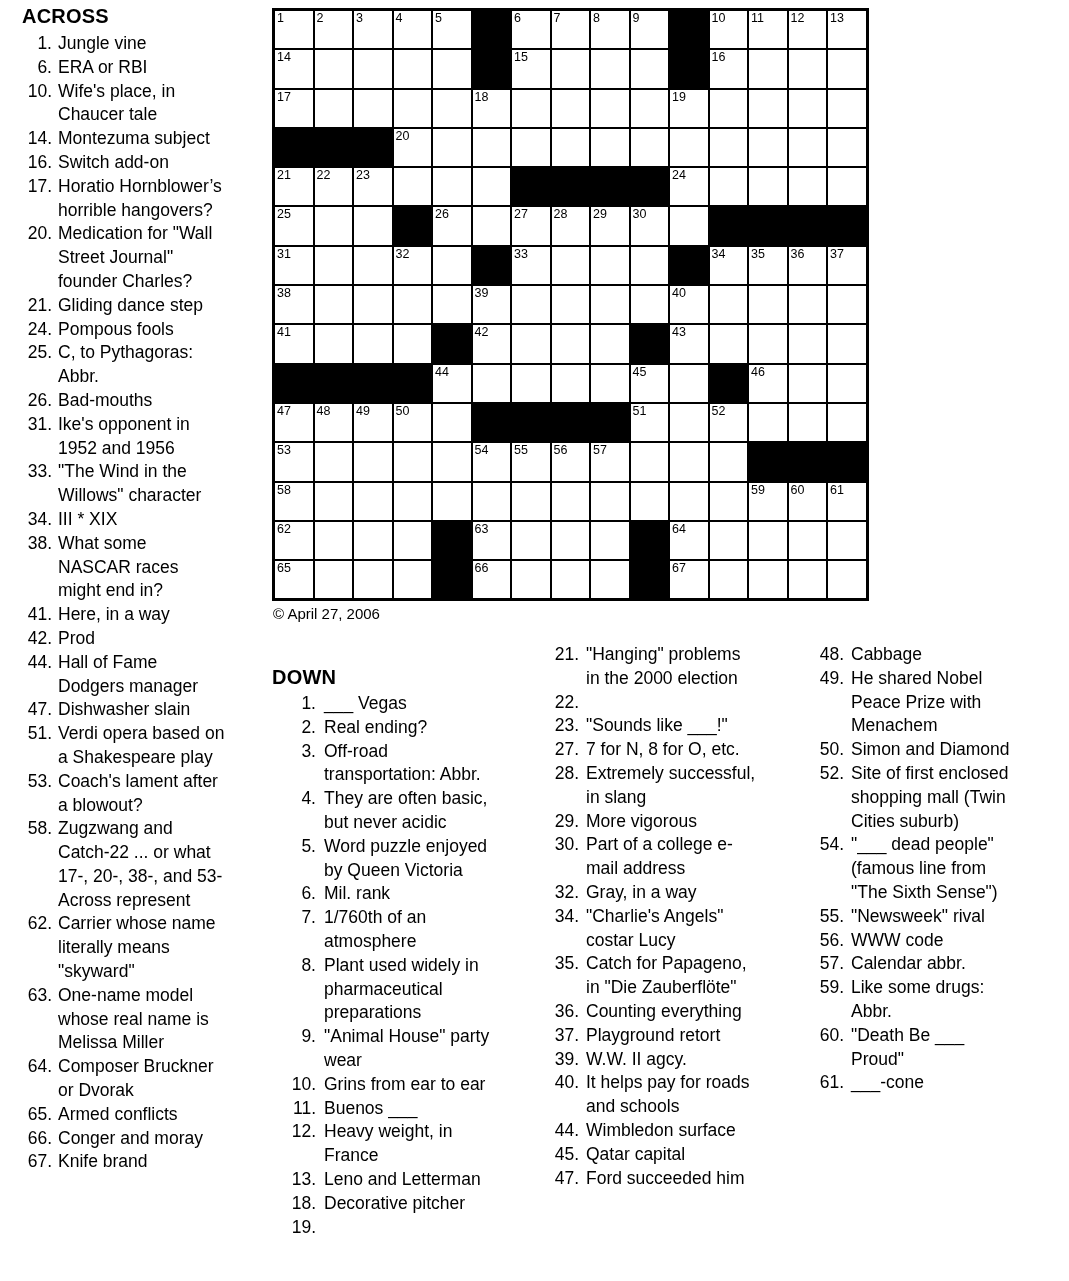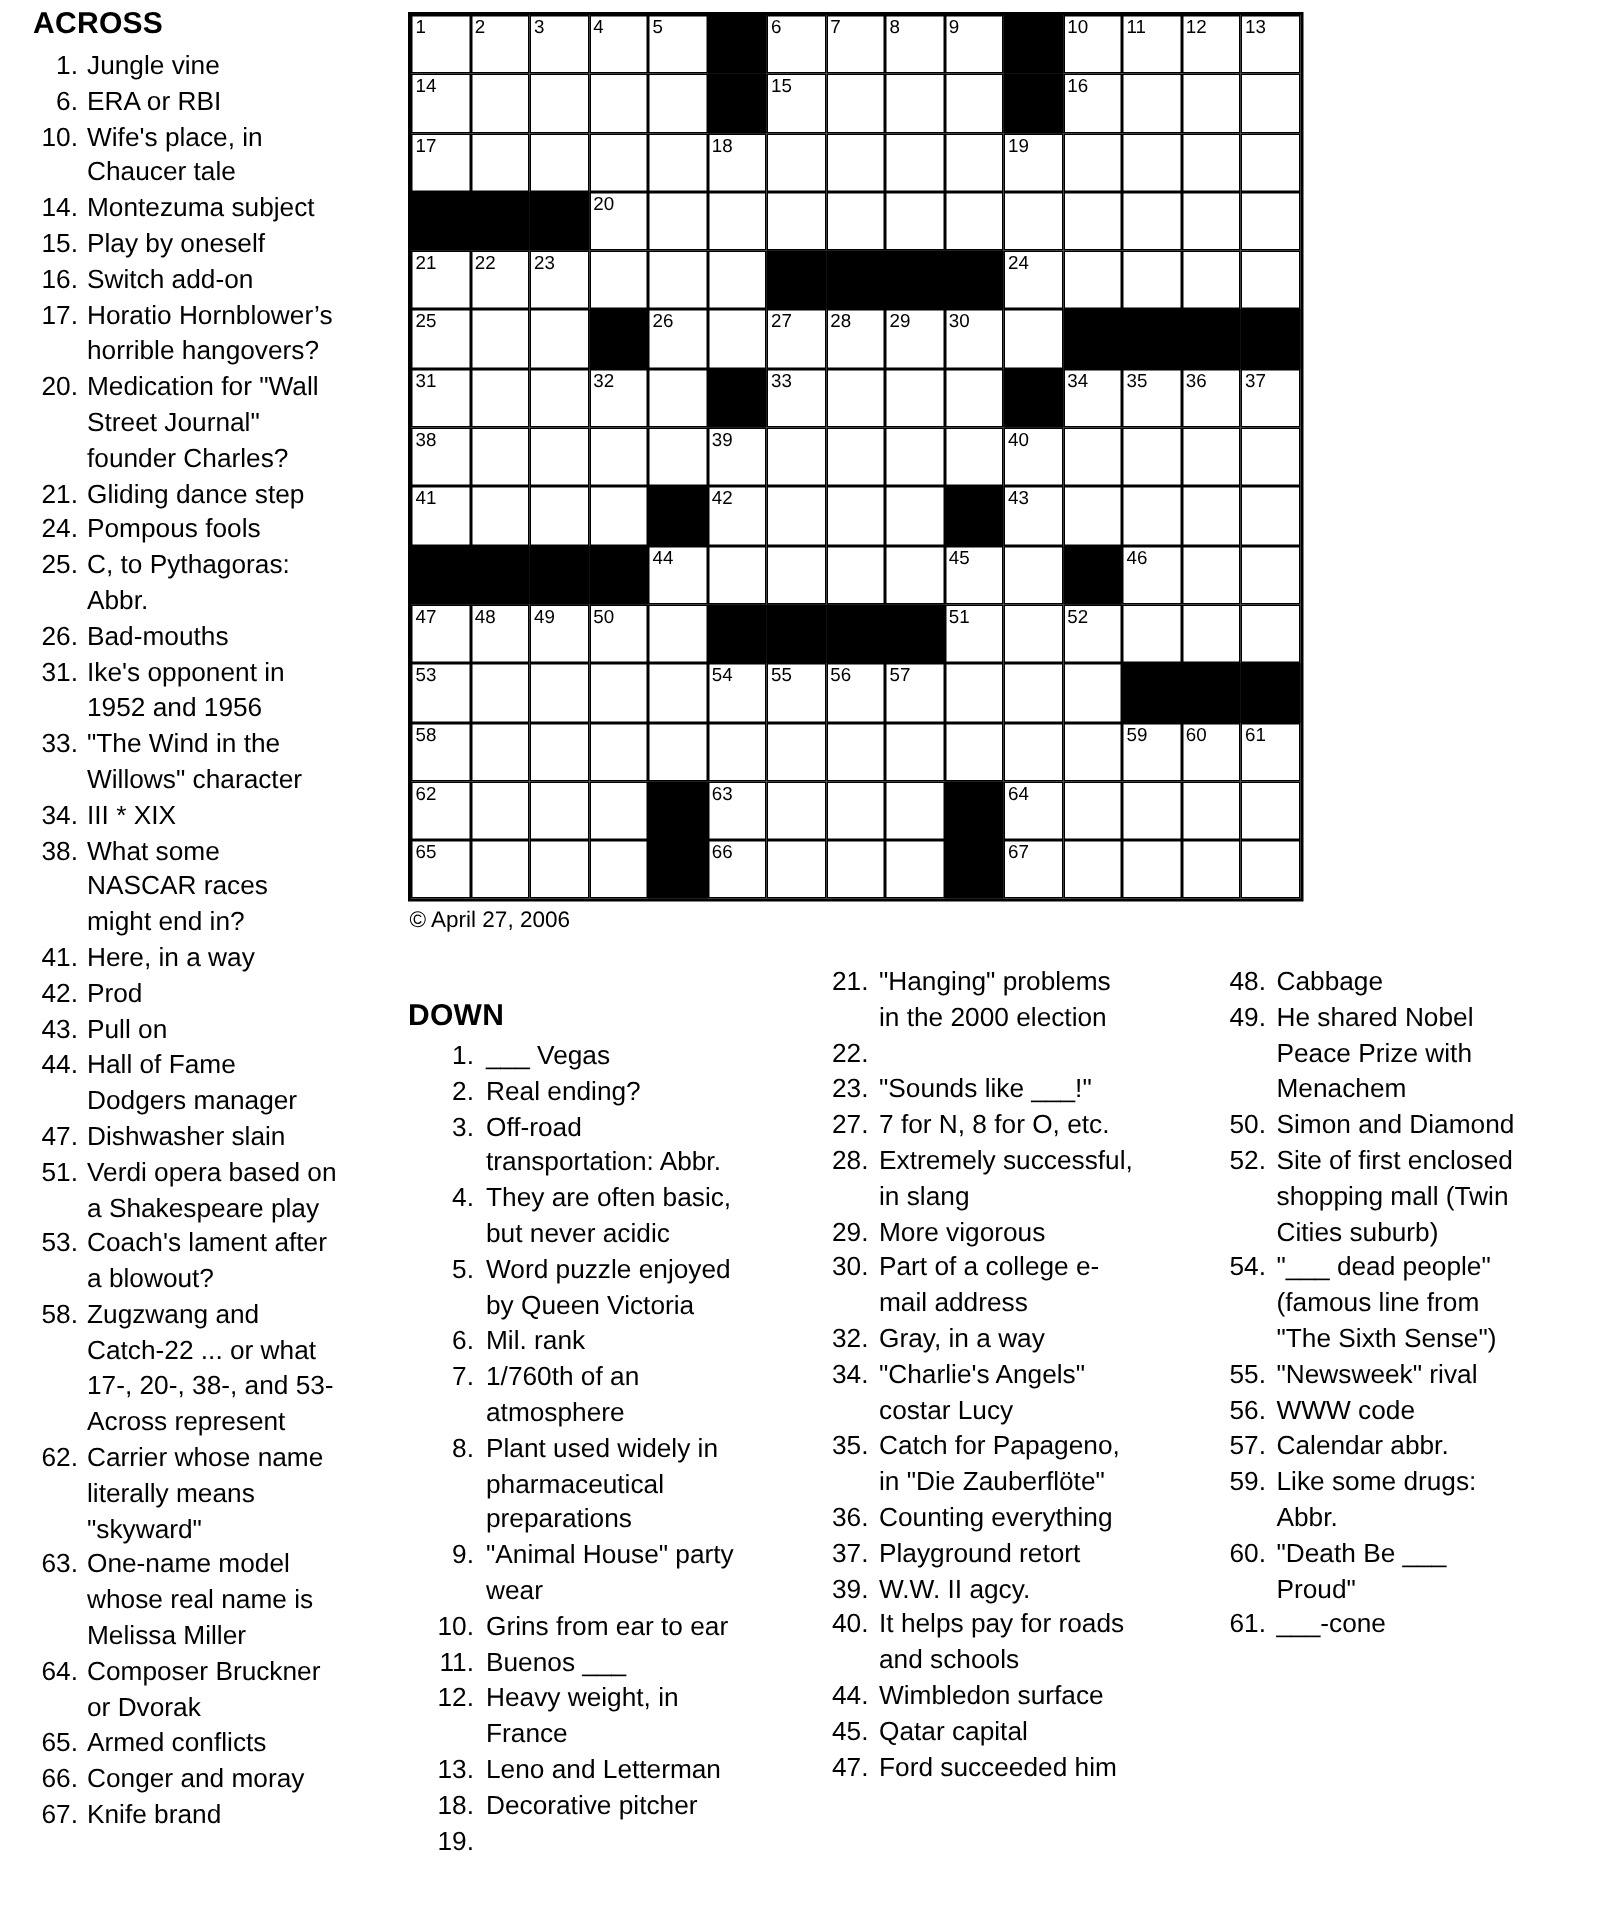--- a/index.html
+++ b/index.html
@@ -54,24 +54,20 @@
     <div class="clue">
       <span class="num">10.</span>
       <span class="txt">Wife's place, in
 Chaucer tale</span>
     </div>
     <div class="clue">
       <span class="num">14.</span>
       <span class="txt">Montezuma subject</span>
     </div>
     <div class="clue">
-      <span class="num">15.</span>
-      <span class="txt">Play by oneself</span>
-    </div>
-    <div class="clue">
       <span class="num">16.</span>
       <span class="txt">Switch add-on</span>
     </div>
     <div class="clue">
       <span class="num">17.</span>
       <span class="txt">Horatio Hornblower’s
 horrible hangovers?</span>
     </div>
     <div class="clue">
       <span class="num">20.</span>
@@ -116,24 +112,20 @@
 NASCAR races
 might end in?</span>
     </div>
     <div class="clue">
       <span class="num">41.</span>
       <span class="txt">Here, in a way</span>
     </div>
     <div class="clue">
       <span class="num">42.</span>
       <span class="txt">Prod</span>
-    </div>
-    <div class="clue">
-      <span class="num">43.</span>
-      <span class="txt">Pull on</span>
     </div>
     <div class="clue">
       <span class="num">44.</span>
       <span class="txt">Hall of Fame
 Dodgers manager</span>
     </div>
     <div class="clue">
       <span class="num">47.</span>
       <span class="txt">Dishwasher slain</span>
     </div>

